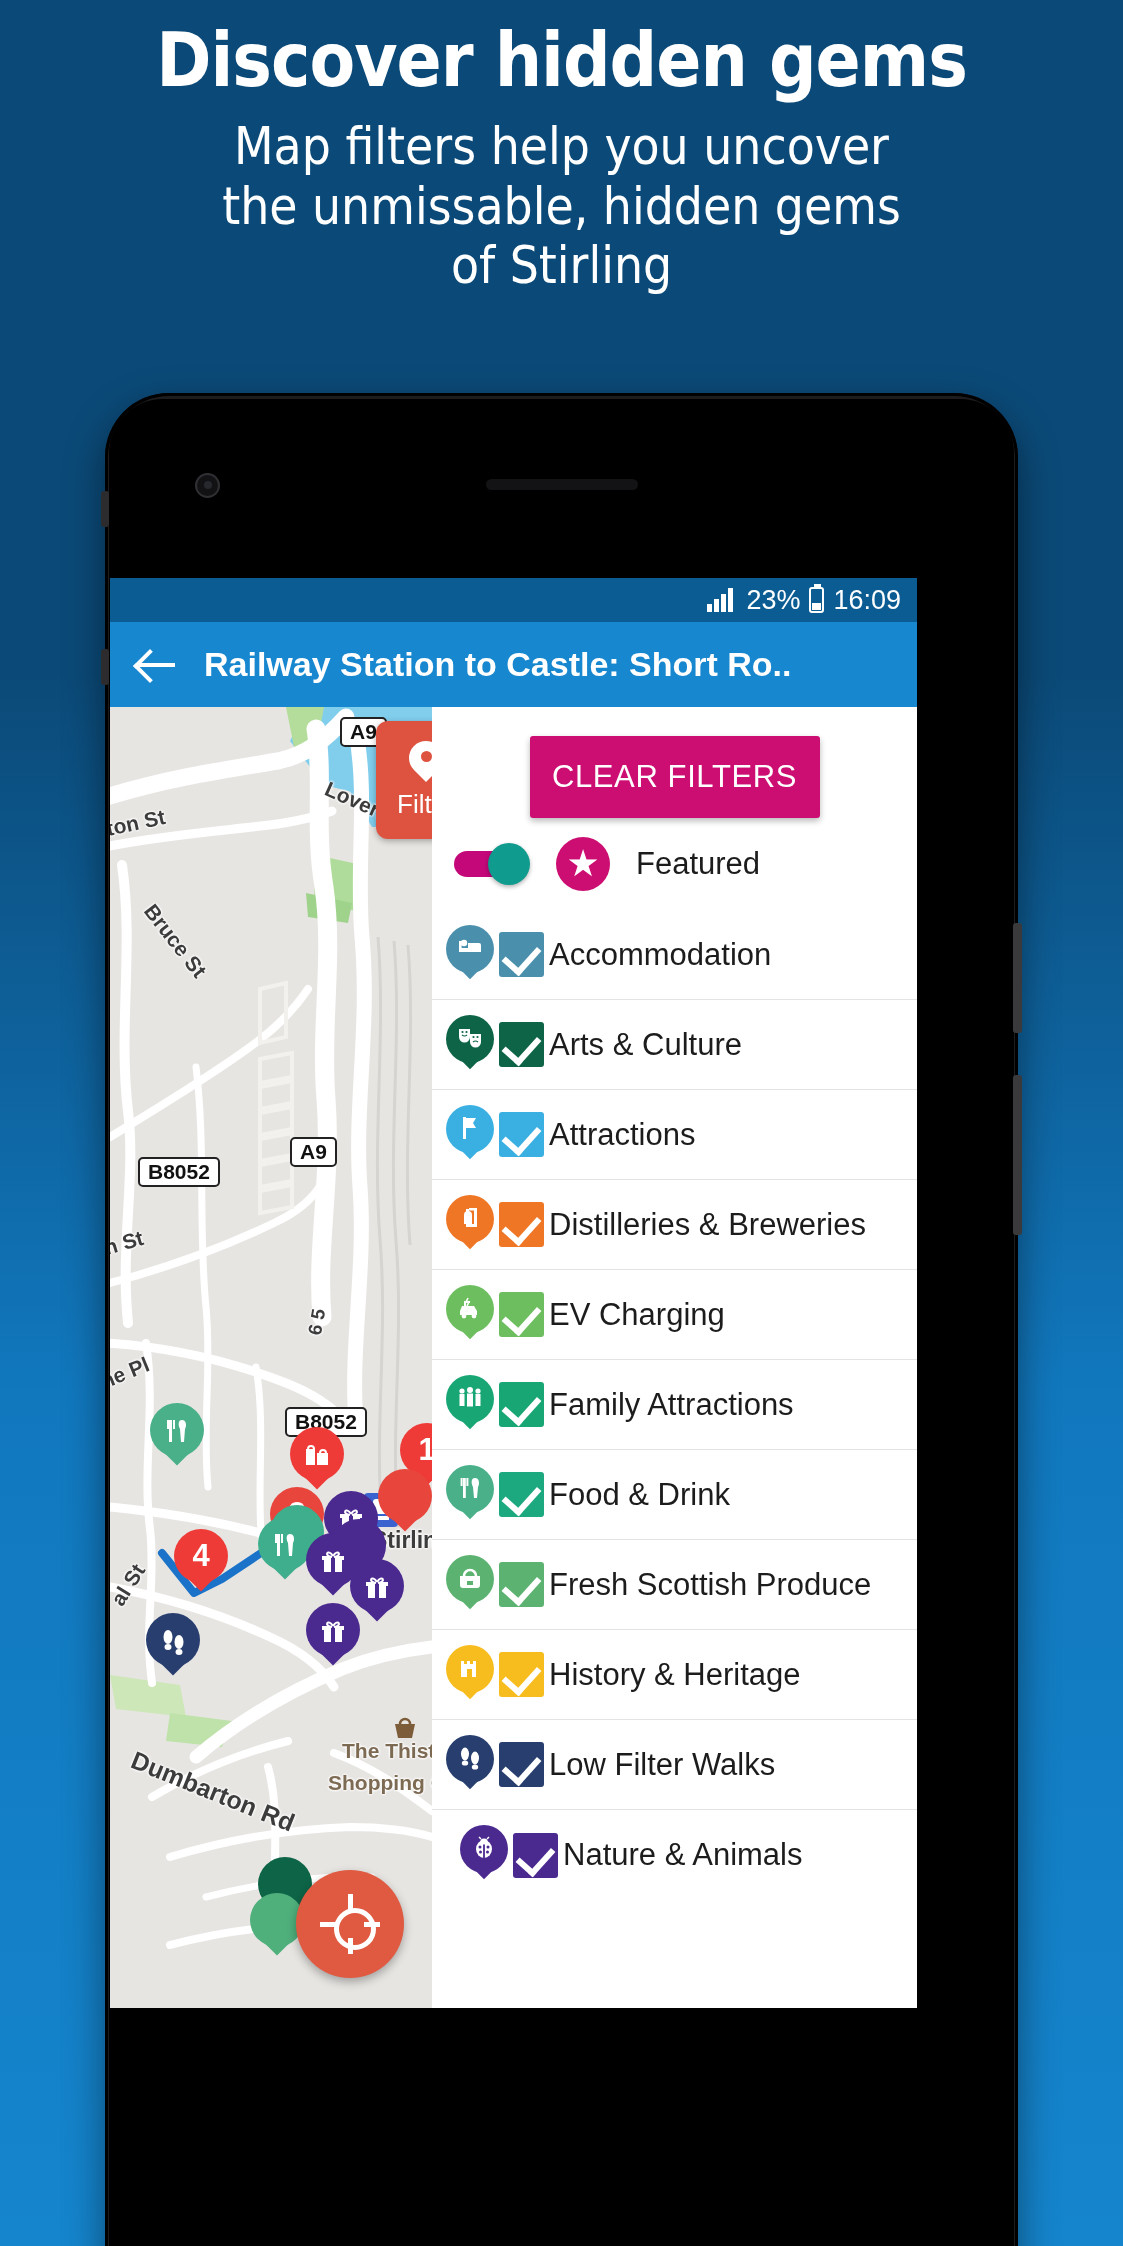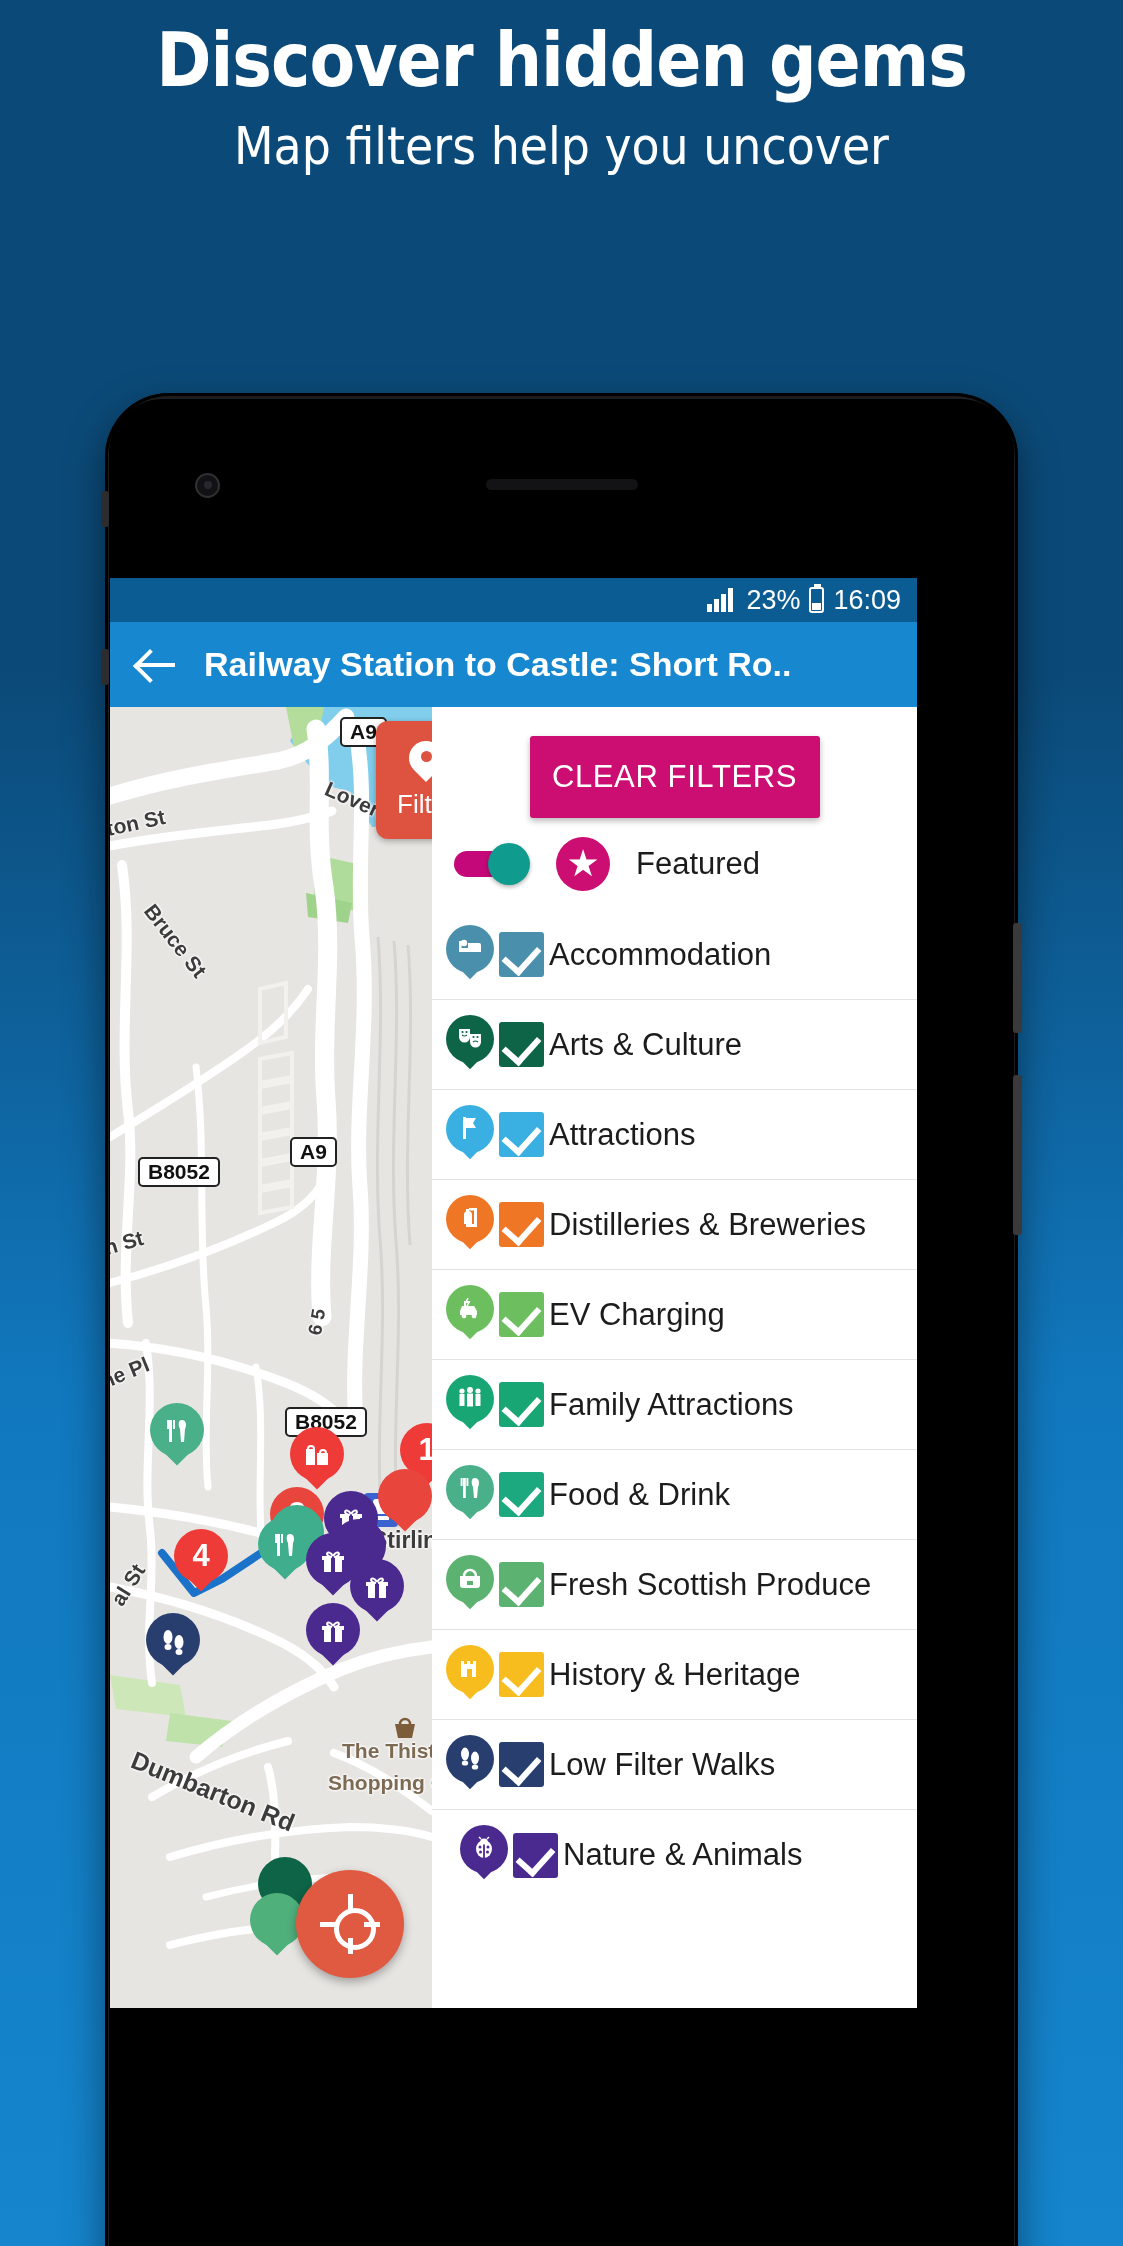--- a/index.html
+++ b/index.html
@@ -162,20 +162,22 @@
     border-right:6px solid #fff; border-bottom:6px solid #fff; transform:rotate(42deg);
   }
 </style>
 </head>
 <body>
 
 <div class="headline-wrap">
   <div class="headline">Discover hidden gems</div>
   <div class="subhead">
     <div>Map filters help you uncover</div>
+    <div>the unmissable, hidden gems</div>
+    <div>of Stirling</div>
   </div>
 </div>
 
 <div class="phone">
   <div class="phone-inner-bezel"></div>
   <div class="phone-screenarea"></div>
   <div class="btn-right-top"></div>
   <div class="btn-right-bot"></div>
   <div class="btn-left-a"></div>
   <div class="btn-left-b"></div>

